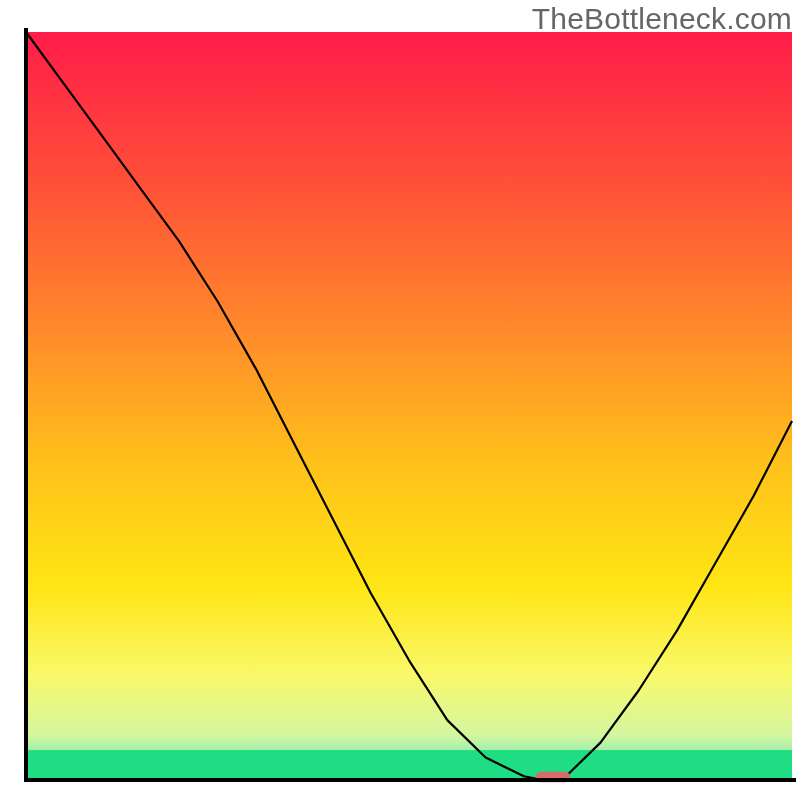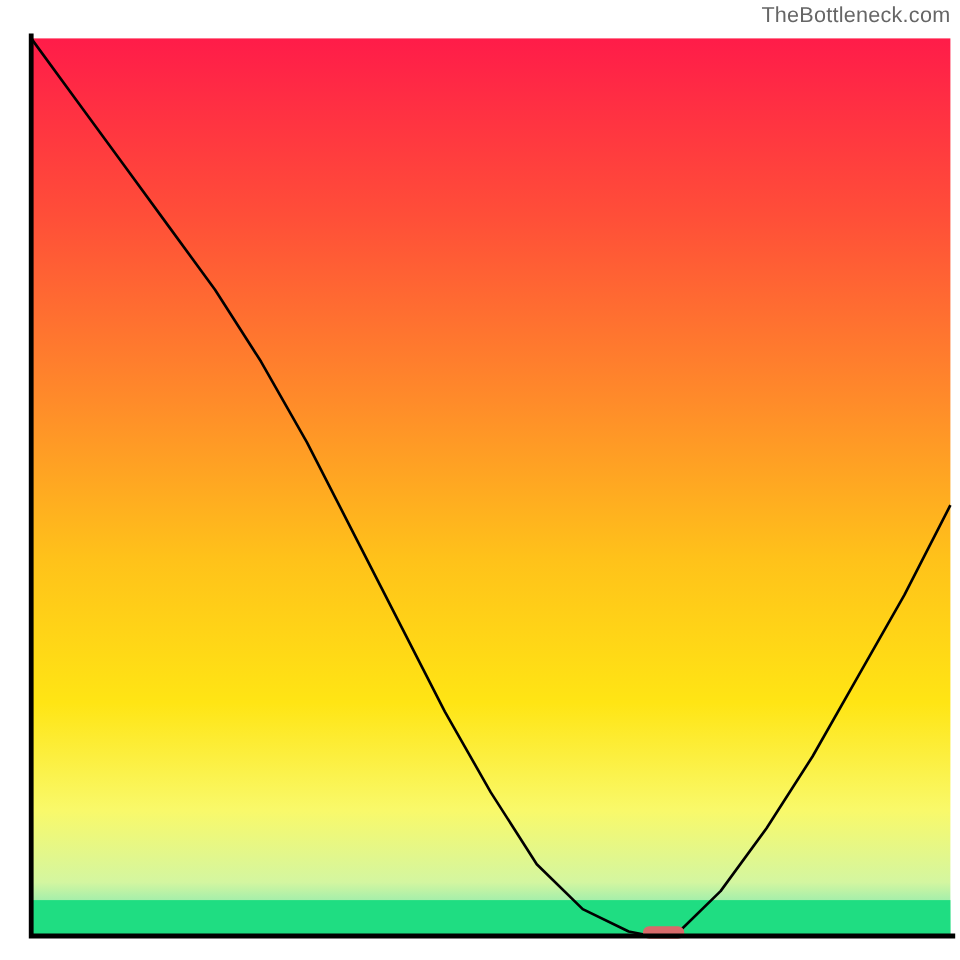--- a/index.html
+++ b/index.html
@@ -12,21 +12,21 @@
   }
   .container {
     position: relative;
     width: 800px;
     height: 800px;
   }
   .watermark {
     position: absolute;
     top: 2px;
     right: 8px;
-    font-size: 18px;
+    font-size: 30px;
     color: #666666;
     font-weight: 500;
     letter-spacing: 0.2px;
   }
   svg {
     display: block;
   }
 </style>
 </head>
 <body>

